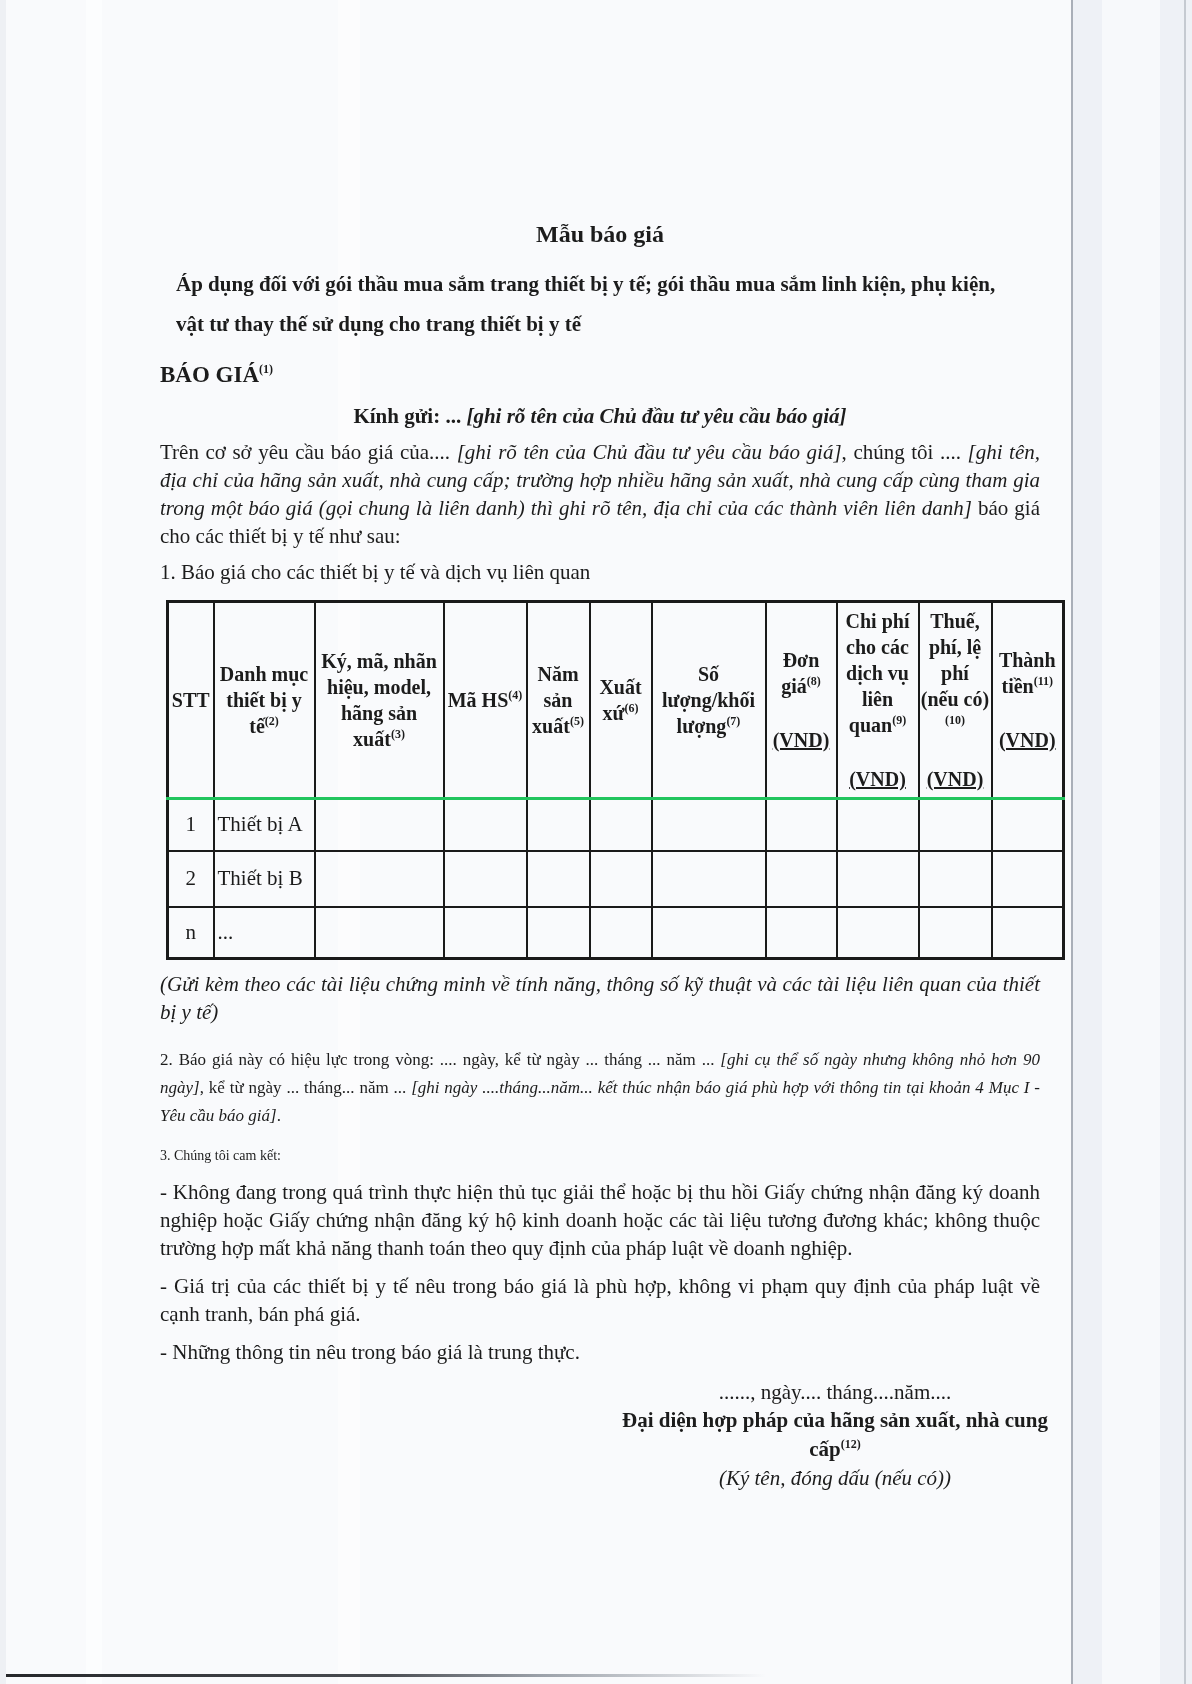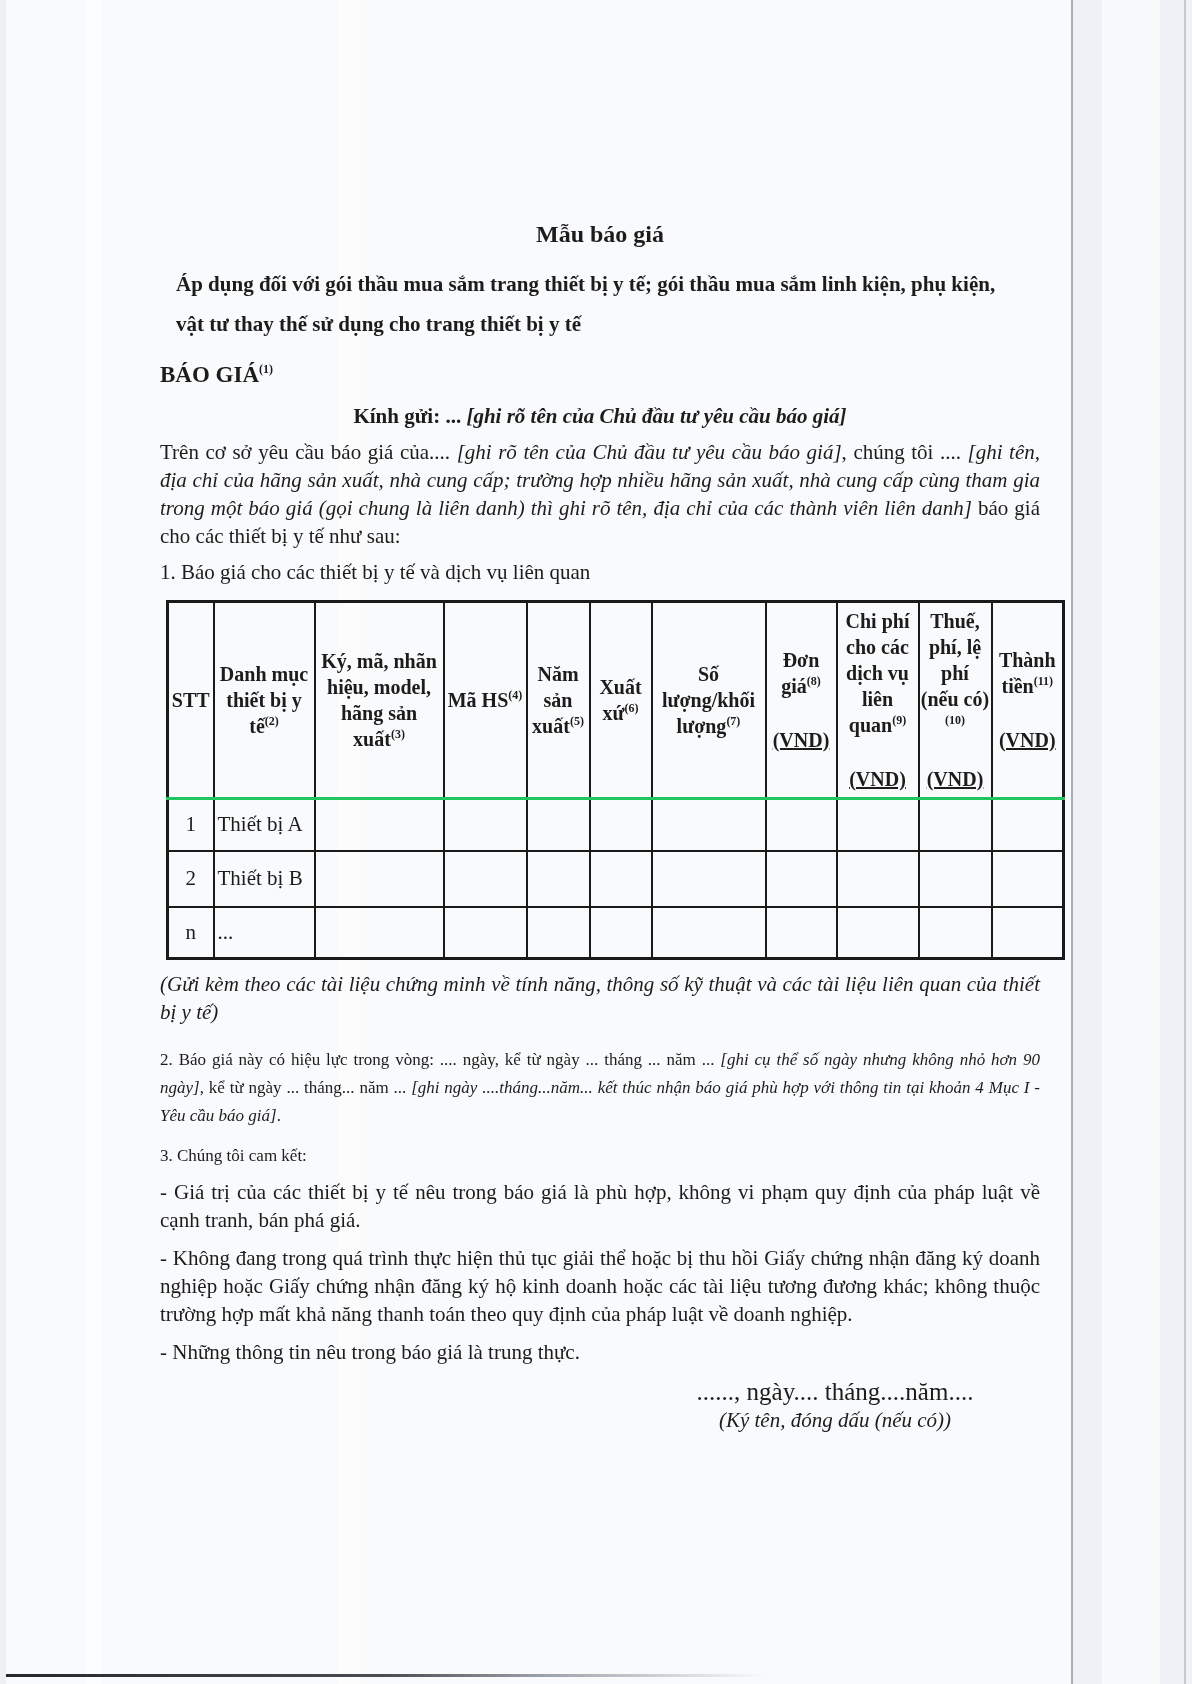--- a/index.html
+++ b/index.html
@@ -26,21 +26,21 @@
   .content { position:absolute; left:160px; top:220px; width:880px; }
 
   .t-small   { font-size:24px; line-height:28px; font-weight:bold; text-align:center; margin:0; }
   .t-apply   { font-size:21px; line-height:40px; font-weight:bold; text-align:left; margin:16px; }
   .t-main    { font-size:23px; line-height:30px; font-weight:bold; margin:12px 0 0 0; }
   .salut     { font-size:21px; line-height:28px; text-align:center; margin:12px 0 0 0; }
   .para      { font-size:21px; line-height:28px; text-align:justify; margin:8px 0 0 0; }
   .s1h       { font-size:21px; line-height:28px; margin:8px 0 0 0; }
   .note      { font-size:21px; line-height:28px; font-style:italic; text-align:justify; margin:10px 0 0 0; }
   .s2        { font-size:17px; line-height:28px; text-align:justify; margin:20px 0 0 0; }
-  .s3h       { font-size:17px; line-height:28px; margin:12px 0 2px 0; }
+  .s3h       { font-size:14px; line-height:28px; margin:12px 0 2px 0; }
   .commit    { font-size:21px; line-height:28px; text-align:justify; margin:8px 0 0 0; }
   .commit + .commit { margin-top:10px; }
 
   .it { font-style:italic; }
   .bd { font-weight:bold; }
   sup { font-size:12px; line-height:0; }
 
   
   table.quote {
     border-collapse:collapse;
@@ -61,21 +61,21 @@
   table.quote td { font-size:21px; padding:2px 3px; }
   .th-unit { margin-top:28px;text-decoration:underline; }
   .c-center { text-align:center; }
   .c-left   { text-align:left; }
   col.c0{width:46px} col.c1{width:101px} col.c2{width:129px} col.c3{width:83px}
   col.c4{width:63px} col.c5{width:62px} col.c6{width:114px} col.c7{width:71px}
   col.c8{width:82px} col.c9{width:73px} col.c10{width:72px}
 
   
   .sig { width:460px; margin:12px -25px 0 auto; text-align:center; }
-  .sig-date  { font-size:25px; line-height:28px; }
+  .sig-date  { font-size:21px; line-height:28px; }
   .sig-role  { font-size:21px; line-height:29px; font-weight:bold; }
   .sig-instr { font-size:21px; line-height:29px; font-style:italic; }
 </style>
 </head>
 <body>
 
 <div class="page">
 
   <div class="streak-a"></div>
   <div class="streak-b"></div>
@@ -197,23 +197,24 @@
           </tr>
         </tbody>
     </table>
 
     <p class="note">(Gửi kèm theo các tài liệu chứng minh về tính năng, thông số kỹ thuật và các tài liệu liên quan của thiết bị y tế)</p>
 
     <p class="s2"><span>2. Báo giá này có hiệu lực trong vòng: .... ngày, kể từ ngày ... tháng ... năm ... </span><span class="it">[ghi cụ thể số ngày nhưng không nhỏ hơn 90 ngày]</span><span>, kể từ ngày ... tháng... năm ... </span><span class="it">[ghi ngày ....tháng...năm... kết thúc nhận báo giá phù hợp với thông tin tại khoản 4 Mục I - Yêu cầu báo giá]</span><span>.</span></p>
 
     <p class="s3h">3. Chúng tôi cam kết:</p>
 
+    <p class="commit">- Không đang trong quá trình thực hiện thủ tục giải thể hoặc bị thu hồi Giấy chứng nhận đăng ký doanh nghiệp hoặc Giấy chứng nhận đăng ký hộ kinh doanh hoặc các tài liệu tương đương khác; không thuộc trường hợp mất khả năng thanh toán theo quy định của pháp luật về doanh nghiệp.</p>
     <p class="commit">- Giá trị của các thiết bị y tế nêu trong báo giá là phù hợp, không vi phạm quy định của pháp luật về cạnh tranh, bán phá giá.</p>
-    <p class="commit">- Không đang trong quá trình thực hiện thủ tục giải thể hoặc bị thu hồi Giấy chứng nhận đăng ký doanh nghiệp hoặc Giấy chứng nhận đăng ký hộ kinh doanh hoặc các tài liệu tương đương khác; không thuộc trường hợp mất khả năng thanh toán theo quy định của pháp luật về doanh nghiệp.</p>
     <p class="commit">- Những thông tin nêu trong báo giá là trung thực.</p>
 
     <div class="sig">
       <div class="sig-date">......, ngày.... tháng....năm....</div>
+      <div class="sig-role"><span>Đại diện hợp pháp của hãng sản xuất, nhà cung cấp</span><sup>(12)</sup></div>
       <div class="sig-instr">(Ký tên, đóng dấu (nếu có))</div>
     </div>
 
   </div>
 </div>
 
 </body></html>

